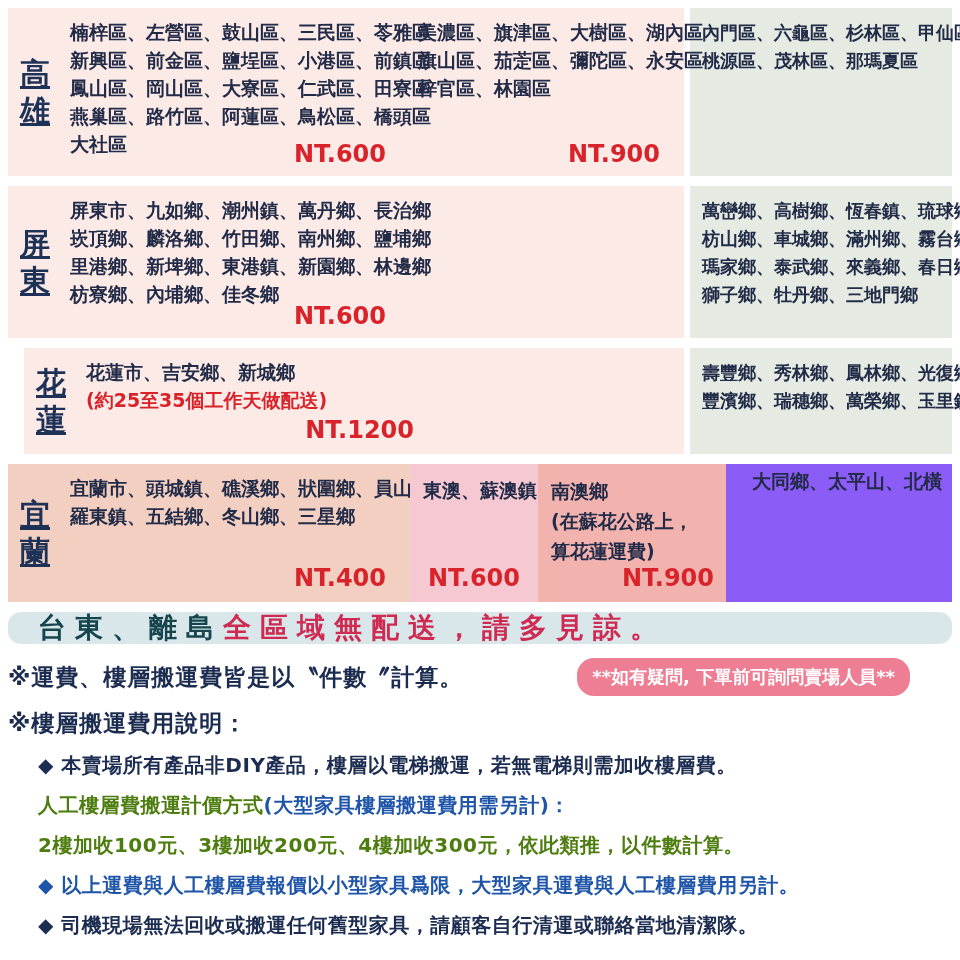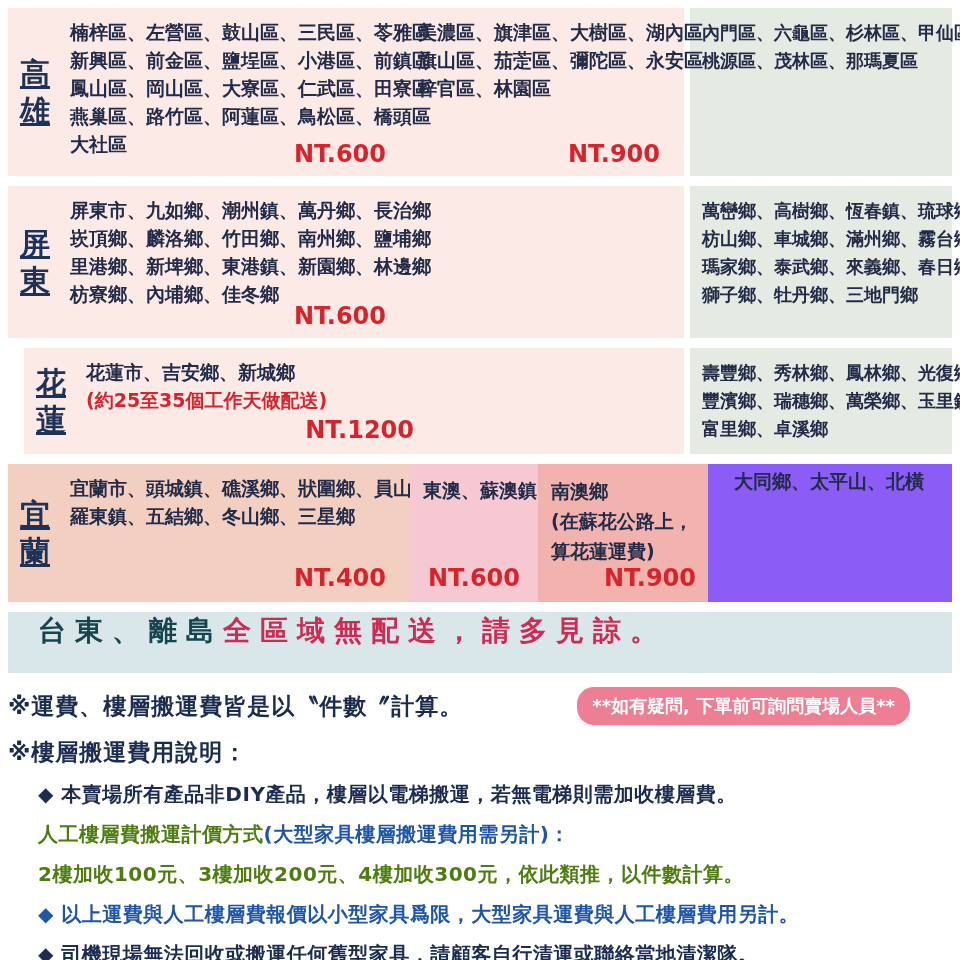--- a/index.html
+++ b/index.html
@@ -31,28 +31,28 @@
   .z1 .price { right:26px; bottom:8px; }
   .z2 .price { right:24px; bottom:8px; }
   .r3 .z1 .price { right:14px; bottom:10px; }
 
   
   .r4-main   { width:402px; background:#f2cfc1; display:flex; position:relative; }
   .r4-main .zone { width:348px; }
   .r4-main .price { right:24px; bottom:10px; }
   .r4-pink   { width:128px; background:#f6c8d2; position:relative; padding:12px 0 17px 13px; }
   .r4-pink .price { left:0; right:0; text-align:center; bottom:10px; }
-  .r4-salmon { width:170px; background:#f2b2ae; position:relative; padding:12px 0 0 13px; }
+  .r4-salmon { width:188px; background:#f2b2ae; position:relative; padding:12px 0 0 13px; }
   .r4-salmon .dline { line-height:30px; }
   .r4-salmon .price { right:12px; bottom:10px; }
   .r4-green  { flex:1; background:#8b5cf6; padding:3px 0 0 26px; }
   .r4-green .dline { font-size:19px; }
 
   
-  .banner { height:61px; background:#d9e6ea; display:flex; padding-left:30px; }
+  .banner { height:32px; background:#d9e6ea; display:flex; align-items:center; padding-left:30px;border-radius:13px; }
   .banner span { font-size:28px; font-weight:800; letter-spacing:9px; white-space:nowrap; }
   .banner-dark { color:#17454e; }
   .banner-red  { color:#ce2a52; }
 
   
   .note-row { display:flex; align-items:center; margin-top:14px;text-align:right; }
   .note-row.second { margin-top:12px; }
   .note-text { font-size:23px; font-weight:800; color:#1b2c50; letter-spacing:1px; white-space:nowrap; }
   .badge { margin-left:auto; margin-right:42px; background:#ee7e93; color:#fff;
            font-size:18px; font-weight:700; padding:7px 15px; border-radius:17px; white-space:nowrap; }
@@ -124,21 +124,20 @@
       <div class="zone z1">
         <div class="dline">花蓮市、吉安鄉、新城鄉</div>
         <div class="note-red">(約25至35個工作天做配送)</div>
         <div class="price">NT.1200</div>
       </div>
       <div class="zone zfill"></div>
     </div>
     <div class="green-col">
       <div class="dline">壽豐鄉、秀林鄉、鳳林鄉、光復鄉</div>
       <div class="dline">豐濱鄉、瑞穗鄉、萬榮鄉、玉里鎮</div>
-      <div class="dline">富里鄉、卓溪鄉</div>
     </div>
   </div>
 
   <div class="frow r4">
     <div class="r4-main">
       <div class="region-cell">
         <div class="region-txt">宜蘭</div>
       </div>
       <div class="zone">
         <div class="dline">宜蘭市、頭城鎮、礁溪鄉、狀圍鄉、員山鄉</div>

